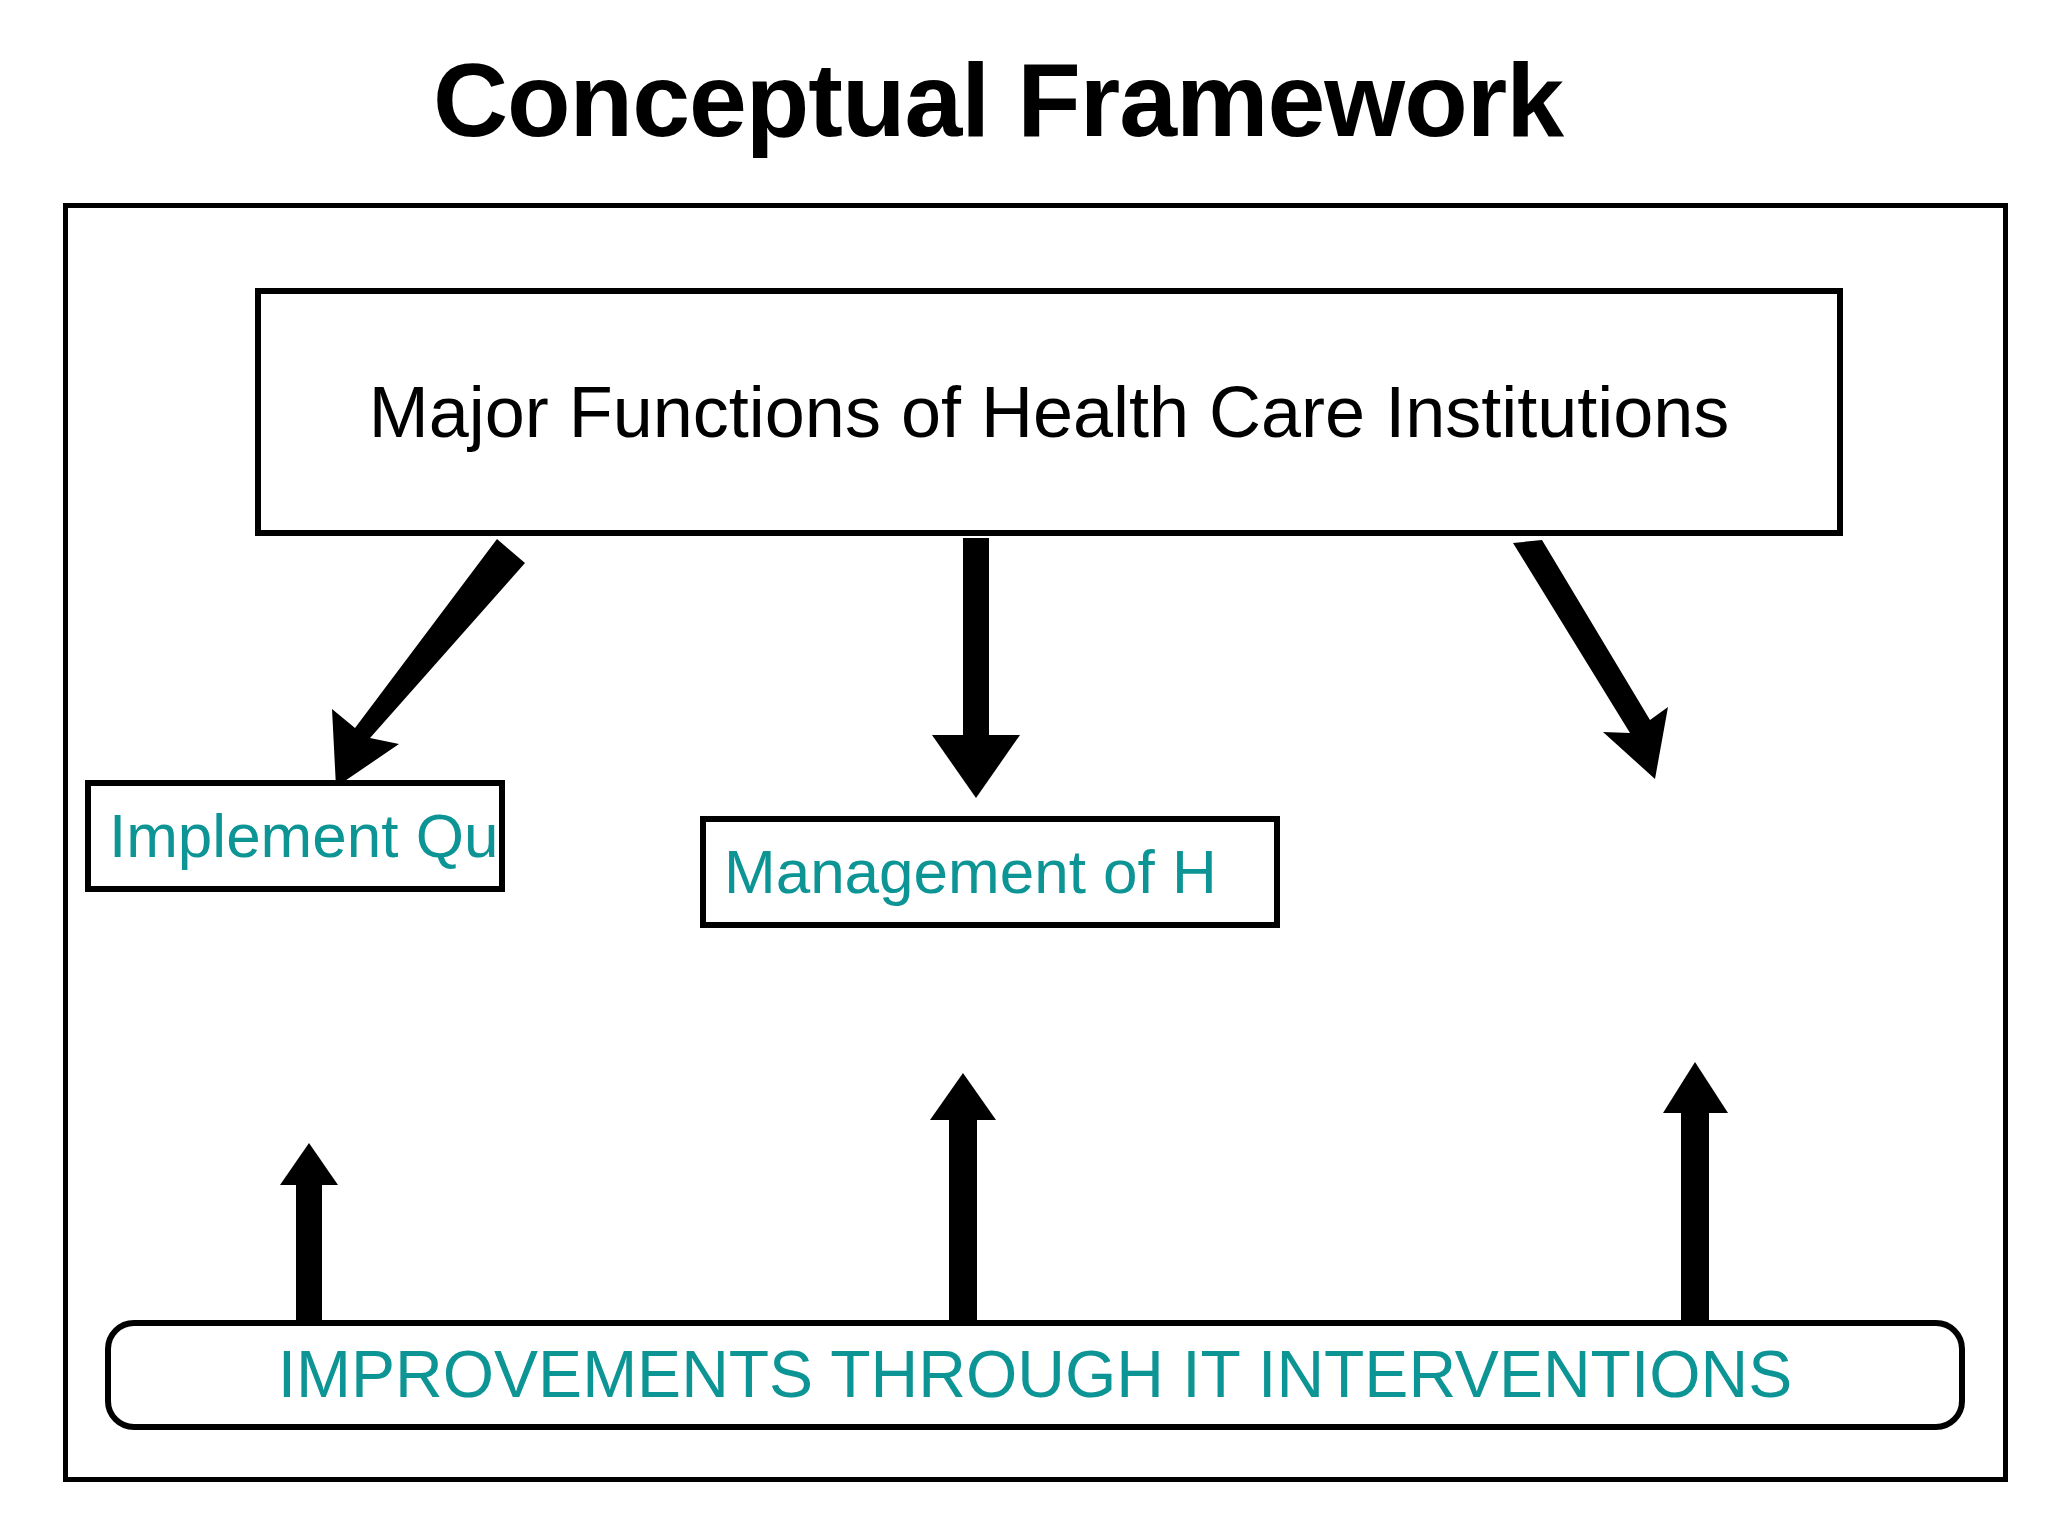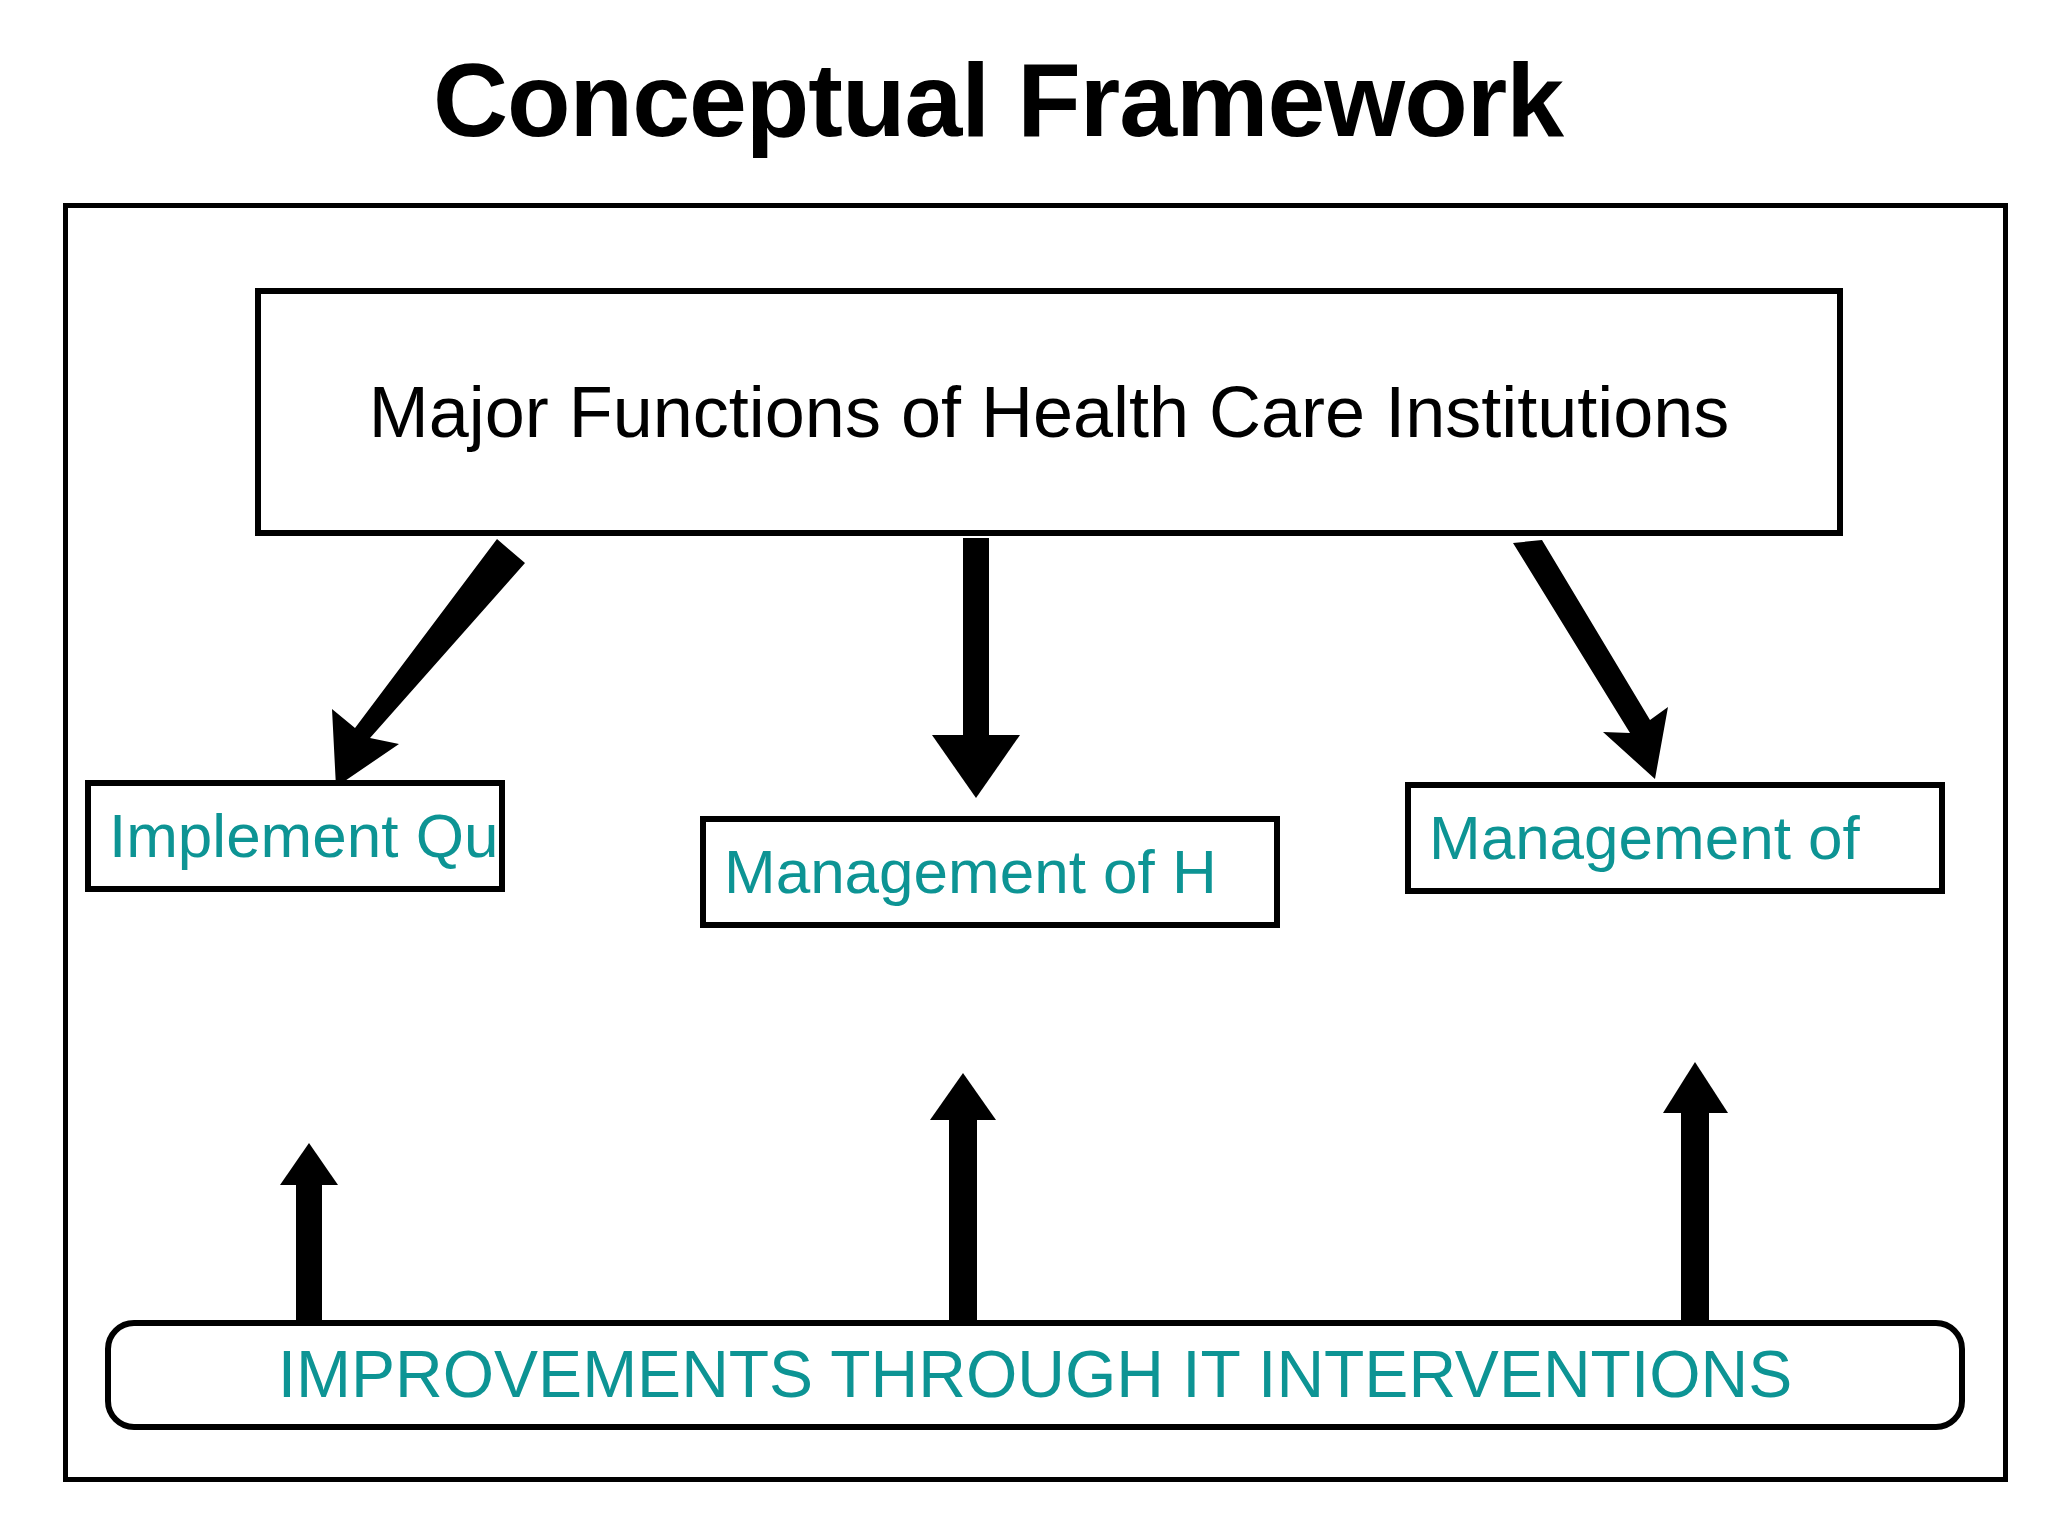--- a/index.html
+++ b/index.html
@@ -177,21 +177,18 @@
   </div>
 
   <div class="node-box leaf-box" id="box-quality">
     <span class="node-label">Implement Qua</span>
   </div>
 
   <div class="node-box leaf-box" id="box-health-info">
     <span class="node-label">Management of H</span>
   </div>
 
-  <div class="node-box leaf-box" id="box-resources">
-    <span class="node-label">Management of</span>
-  </div>
 
   <div class="node-box" id="box-it-interventions">
     <span class="node-label">IMPROVEMENTS THROUGH IT INTERVENTIONS</span>
   </div>
 
 </div>
 
 </body></html>

